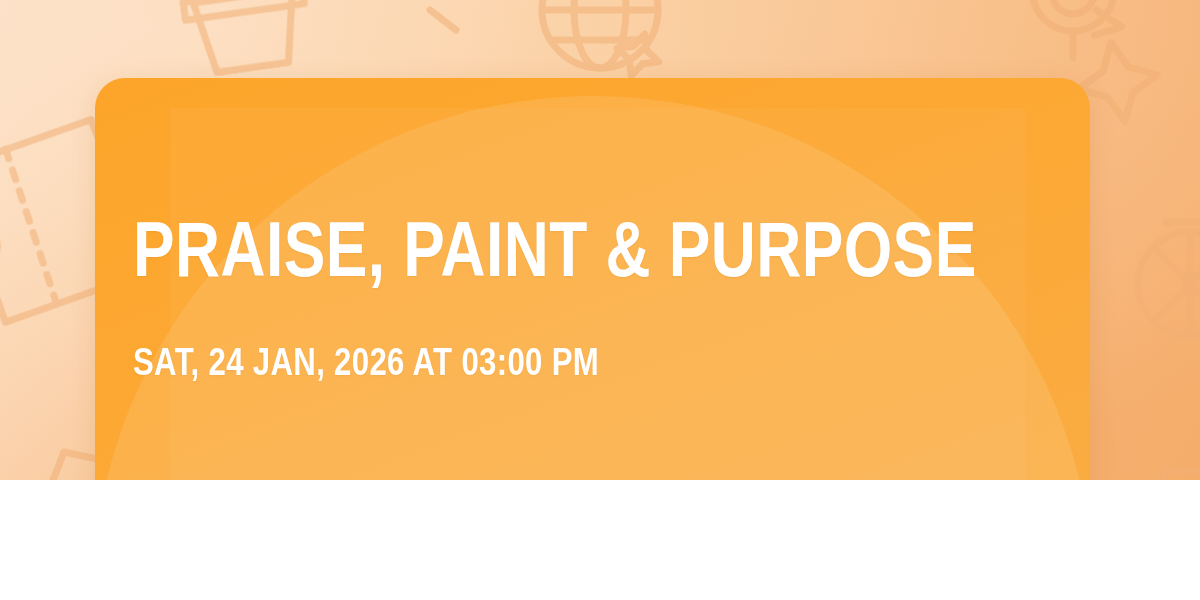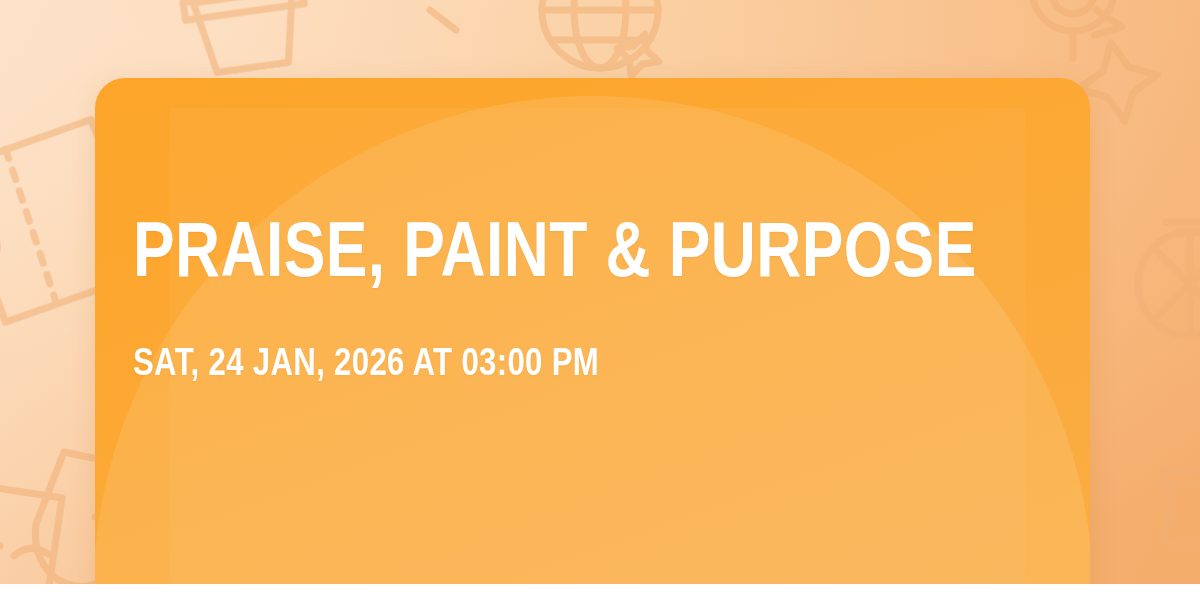--- a/index.html
+++ b/index.html
@@ -7,21 +7,21 @@
     padding: 0;
     width: 1200px;
     height: 600px;
     overflow: hidden;
     background: #ffffff;
   }
 
   #banner {
     position: relative;
     width: 1200px;
-    height: 584px;
+    height: 480px;
     overflow: hidden;
     font-family: "Liberation Sans", sans-serif;
   }
 
   
   .bg-base {
     position: absolute;
     inset: 0;
     background:
       radial-gradient(120% 110% at 12% 6%, #FDE0C2 0%, #FBD3A8 34%, #F8BE87 68%, #F5AF6E 100%);

